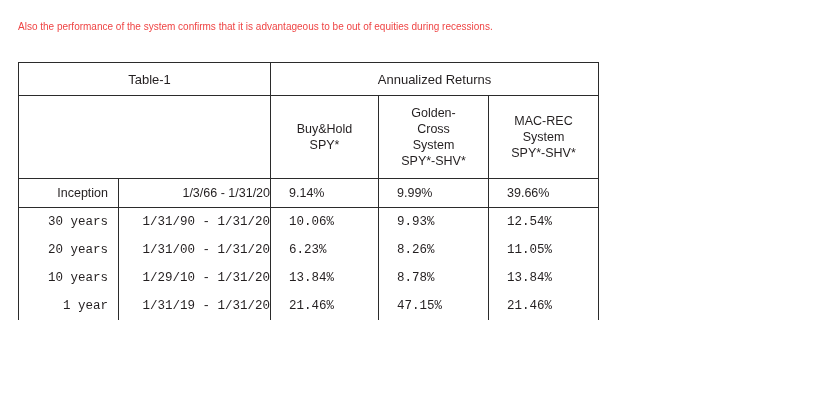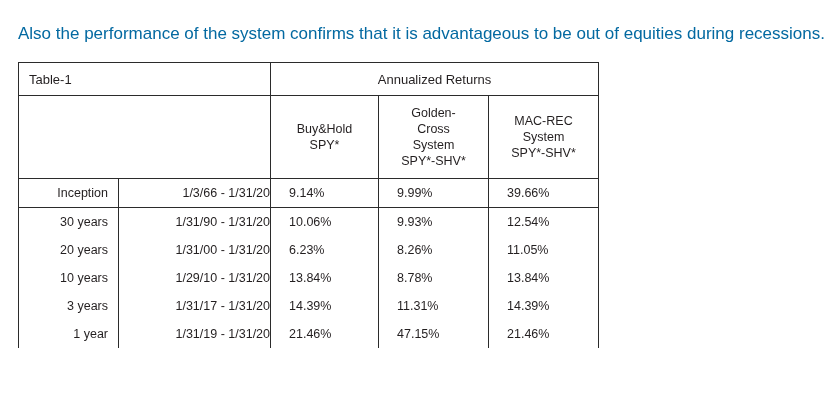--- a/index.html
+++ b/index.html
@@ -16,23 +16,23 @@
   }
   .page {
     position: relative;
     width: 837px;
     height: 407px;
   }
   .intro {
     position: absolute;
     left: 18px;
     top: 8px;
-    font-size: 17px;
+    font-size: 10px;
     line-height: 18px;
-    color: #0369a1;
+    color: #ef4444;
     white-space: nowrap;
   }
   .table-wrap {
     position: absolute;
     left: 18px;
     top: 62px;
     width: 580px;
   }
   table.perf {
     border-collapse: collapse;
@@ -48,21 +48,21 @@
     font-weight: normal;
   }
   .col-label   { width: 100px; }
   .col-range   { width: 152px; }
   .col-a       { width: 108px; }
   .col-b       { width: 110px; }
   .col-c       { width: 110px; }
 
   .tname {
     height: 32px;
-    text-align: left;
+    text-align: center;
     padding-left: 10px !important;
     font-size: 13px;
     margin-left: 40px;
   }
   .annhdr {
     height: 32px;
     text-align: center;
     font-size: 13px;
   }
   .subhdr {
@@ -83,21 +83,21 @@
     padding-right: 10px !important;
   }
   .c-range {
     text-align: right;
     padding-left: 12px !important;
   }
   .c-num {
     text-align: left;
     padding-left: 18px !important;
   }
-  .row-inner td { border-top: none !important; border-bottom: none !important; }
+  .row-inner td { border-top: none !important; border-bottom: none !important; font-family: Liberation Mono, monospace; }
 </style>
 </head>
 <body>
 
 <div class="page">
 
   <p class="intro">Also the performance of the system confirms that it is advantageous to be out of equities during recessions.</p>
 
   <div class="table-wrap">
     <table class="perf">
@@ -155,27 +155,20 @@
             <td class="c-num">11.05%</td>
           </tr>
           <tr class="row-inner">
             <td class="c-label">10 years</td>
             <td class="c-range">1/29/10 - 1/31/20</td>
             <td class="c-num">13.84%</td>
             <td class="c-num">8.78%</td>
             <td class="c-num">13.84%</td>
           </tr>
           <tr class="row-inner">
-            <td class="c-label">3 years</td>
-            <td class="c-range">1/31/17 - 1/31/20</td>
-            <td class="c-num">14.39%</td>
-            <td class="c-num">11.31%</td>
-            <td class="c-num">14.39%</td>
-          </tr>
-          <tr class="row-inner">
             <td class="c-label">1 year</td>
             <td class="c-range">1/31/19 - 1/31/20</td>
             <td class="c-num">21.46%</td>
             <td class="c-num">47.15%</td>
             <td class="c-num">21.46%</td>
           </tr>
         </tbody>
     </table>
   </div>
 

